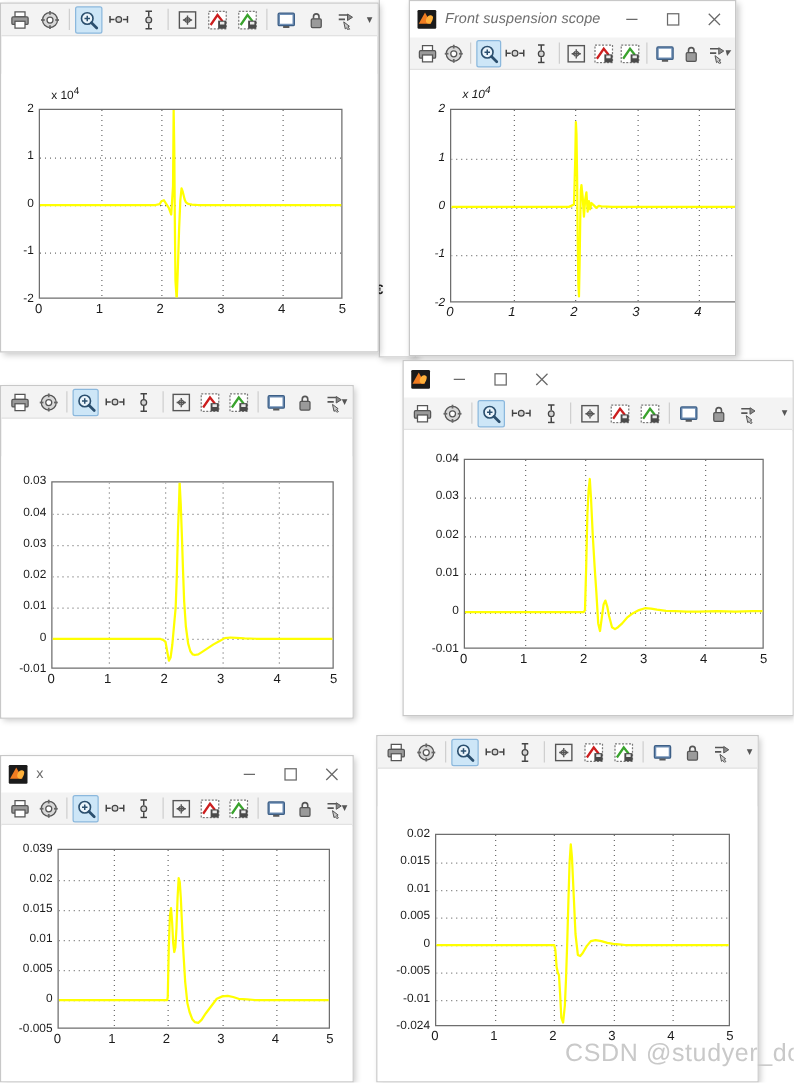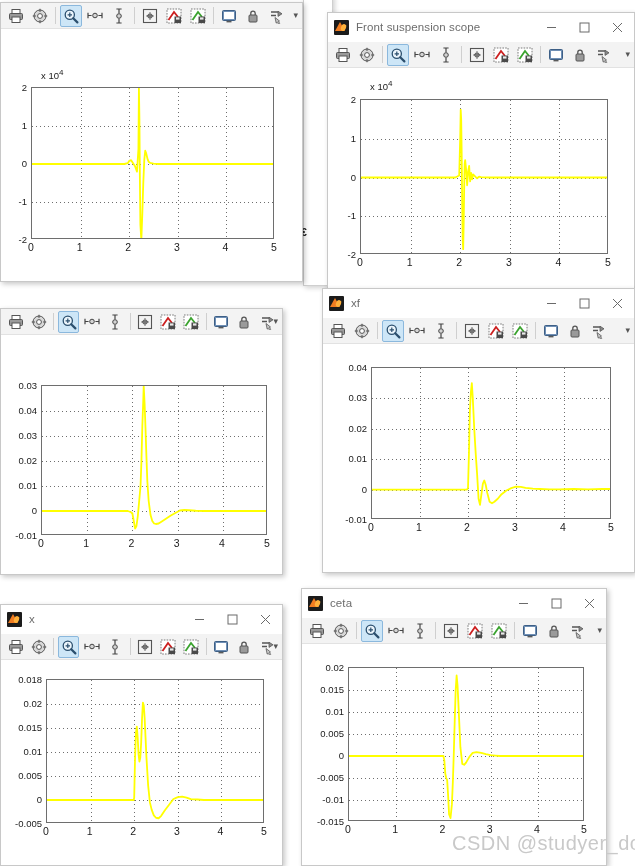--- a/index.html
+++ b/index.html
@@ -281,21 +281,21 @@
         <span class="ytick" style="left:0px;top:66.0px;width:26px;">1</span>
         <span class="ytick" style="left:0px;top:28.0px;width:26px;">2</span>
         <span class="xtick" style="left:30.0px;top:182px;">0</span>
         <span class="xtick" style="left:78.6px;top:182px;">1</span>
         <span class="xtick" style="left:127.2px;top:182px;">2</span>
         <span class="xtick" style="left:175.8px;top:182px;">3</span>
         <span class="xtick" style="left:224.4px;top:182px;">4</span>
         <span class="xtick" style="left:273.0px;top:182px;">5</span>
       </div>
     </div>
-    <div class="scope" style="left:327px;top:12px;width:308px;height:285px;">
+    <div class="scope" style="left:327px;top:0px;width:262px;height:285px;font-style:italic;">
       <div class="titlebar">
         <span class="applogo"></span>
         <span class="wtitle">Front suspension scope</span>
         <span class="wbtns">
           <span class="wbtn">
             <svg width="11" height="11" viewBox="0 0 11 11">
               <path d="M1 5.5h9" stroke="#6a6a6a" stroke-width="1"></path>
             </svg>
           </span>
           <span class="wbtn">
@@ -538,21 +538,20 @@
         <span class="xtick" style="left:85.2px;top:172px;">1</span>
         <span class="xtick" style="left:130.4px;top:172px;">2</span>
         <span class="xtick" style="left:175.6px;top:172px;">3</span>
         <span class="xtick" style="left:220.8px;top:172px;">4</span>
         <span class="xtick" style="left:266.0px;top:172px;">5</span>
       </div>
     </div>
     <div class="scope" style="left:322px;top:288px;width:313px;height:285px;">
       <div class="titlebar">
         <span class="applogo"></span>
-        <span class="wtitle">xf</span>
         <span class="wbtns">
           <span class="wbtn">
             <svg width="11" height="11" viewBox="0 0 11 11">
               <path d="M1 5.5h9" stroke="#6a6a6a" stroke-width="1"></path>
             </svg>
           </span>
           <span class="wbtn">
             <svg width="11" height="11" viewBox="0 0 11 11">
               <rect x="1" y="1" width="9" height="9" fill="none" stroke="#6a6a6a" stroke-width="1"></rect>
             </svg>
@@ -802,51 +801,30 @@
           <svg class="sigsvg" width="218" height="144">
             <path d="M0.00 120.00 L21.80 120.00 L43.60 120.00 L65.40 120.00 L82.84 120.00 L86.76 120.00 L87.20 117.60 L88.07 76.80 L88.94 52.80 L89.82 46.56 L90.69 57.60 L91.56 74.40 L92.43 81.60 L93.30 77.76 L94.18 62.40 L95.05 38.40 L95.92 22.56 L96.79 25.44 L97.66 38.40 L98.54 57.60 L99.41 76.80 L101.15 105.60 L102.90 122.40 L104.64 129.60 L106.82 135.36 L109.00 137.76 L111.62 138.24 L114.23 135.84 L117.72 130.56 L122.08 124.80 L126.44 119.04 L130.80 117.12 L135.16 116.64 L139.52 117.60 L143.88 119.04 L150.42 119.52 L156.96 120.00 L170.04 120.00 L187.48 120.00 L204.92 120.00 L218.00 120.00" fill="none" stroke="#ffff00" stroke-width="1.8" stroke-linejoin="round" stroke-linecap="round"></path>
           </svg>
         </div>
         <span class="ytick" style="left:-1px;top:162.0px;width:42px;">-0.005</span>
         <span class="ytick" style="left:-1px;top:138.0px;width:42px;">0</span>
         <span class="ytick" style="left:-1px;top:114.0px;width:42px;">0.005</span>
         <span class="ytick" style="left:-1px;top:90.0px;width:42px;">0.01</span>
         <span class="ytick" style="left:-1px;top:66.0px;width:42px;">0.015</span>
         <span class="ytick" style="left:-1px;top:42.0px;width:42px;">0.02</span>
-        <span class="ytick" style="left:-1px;top:18.0px;width:42px;">0.018</span>
+        <span class="ytick" style="left:-1px;top:18.0px;width:42px;">0.039</span>
         <span class="xtick" style="left:45.0px;top:164px;">0</span>
         <span class="xtick" style="left:88.6px;top:164px;">1</span>
         <span class="xtick" style="left:132.2px;top:164px;">2</span>
         <span class="xtick" style="left:175.8px;top:164px;">3</span>
         <span class="xtick" style="left:219.4px;top:164px;">4</span>
         <span class="xtick" style="left:263.0px;top:164px;">5</span>
       </div>
     </div>
     <div class="scope" style="left:301px;top:588px;width:306px;height:278px;">
-      <div class="titlebar">
-        <span class="applogo"></span>
-        <span class="wtitle">ceta</span>
-        <span class="wbtns">
-          <span class="wbtn">
-            <svg width="11" height="11" viewBox="0 0 11 11">
-              <path d="M1 5.5h9" stroke="#6a6a6a" stroke-width="1"></path>
-            </svg>
-          </span>
-          <span class="wbtn">
-            <svg width="11" height="11" viewBox="0 0 11 11">
-              <rect x="1" y="1" width="9" height="9" fill="none" stroke="#6a6a6a" stroke-width="1"></rect>
-            </svg>
-          </span>
-          <span class="wbtn">
-            <svg width="11" height="11" viewBox="0 0 11 11">
-              <path d="M1 1l9 9M10 1l-9 9" stroke="#6a6a6a" stroke-width="1"></path>
-            </svg>
-          </span>
-        </span>
-      </div>
       <div class="toolbar">
         <span class="tbtn">
           <svg width="16" height="16" viewBox="0 0 16 16">
             <rect x="4" y="1.5" width="8" height="4" fill="#fff" stroke="#555"></rect>
             <rect x="1.5" y="5.5" width="13" height="6" rx="1" fill="#9a9a9a" stroke="#555"></rect>
             <rect x="4" y="9" width="8" height="5.5" fill="#fff" stroke="#555"></rect>
           </svg>
         </span>
         <span class="tbtn">
           <svg width="16" height="16" viewBox="0 0 16 16">
@@ -936,21 +914,21 @@
           <span class="gl-h" style="top:132.0px;"></span>
           <span class="gl-h" style="top:110.0px;"></span>
           <span class="gl-h" style="top:88.0px;"></span>
           <span class="gl-h" style="top:66.0px;"></span>
           <span class="gl-h" style="top:44.0px;"></span>
           <span class="gl-h" style="top:22.0px;"></span>
           <svg class="sigsvg" width="236" height="154">
             <path d="M0.00 88.00 L23.60 88.00 L47.20 88.00 L70.80 88.00 L89.68 88.00 L93.46 88.00 L94.40 88.00 L95.34 92.40 L96.29 105.60 L97.23 110.00 L98.18 112.20 L99.12 127.60 L100.06 146.08 L101.48 150.04 L102.90 136.40 L103.84 114.40 L104.78 85.80 L105.73 52.80 L106.67 22.00 L107.62 7.48 L108.56 17.60 L109.98 48.40 L111.39 79.20 L113.28 95.92 L115.17 96.80 L117.06 94.60 L120.36 88.88 L123.66 84.92 L127.44 84.04 L132.16 84.92 L136.88 86.24 L141.60 87.12 L146.32 87.56 L151.04 88.00 L160.48 88.00 L174.64 88.00 L188.80 88.00 L207.68 88.00 L226.56 88.00 L236.00 88.00" fill="none" stroke="#ffff00" stroke-width="1.8" stroke-linejoin="round" stroke-linecap="round"></path>
           </svg>
         </div>
-        <span class="ytick" style="left:0px;top:176.0px;width:42px;">-0.015</span>
+        <span class="ytick" style="left:0px;top:176.0px;width:42px;">-0.024</span>
         <span class="ytick" style="left:0px;top:154.0px;width:42px;">-0.01</span>
         <span class="ytick" style="left:0px;top:132.0px;width:42px;">-0.005</span>
         <span class="ytick" style="left:0px;top:110.0px;width:42px;">0</span>
         <span class="ytick" style="left:0px;top:88.0px;width:42px;">0.005</span>
         <span class="ytick" style="left:0px;top:66.0px;width:42px;">0.01</span>
         <span class="ytick" style="left:0px;top:44.0px;width:42px;">0.015</span>
         <span class="ytick" style="left:0px;top:22.0px;width:42px;">0.02</span>
         <span class="xtick" style="left:46.0px;top:178px;">0</span>
         <span class="xtick" style="left:93.2px;top:178px;">1</span>
         <span class="xtick" style="left:140.4px;top:178px;">2</span>

